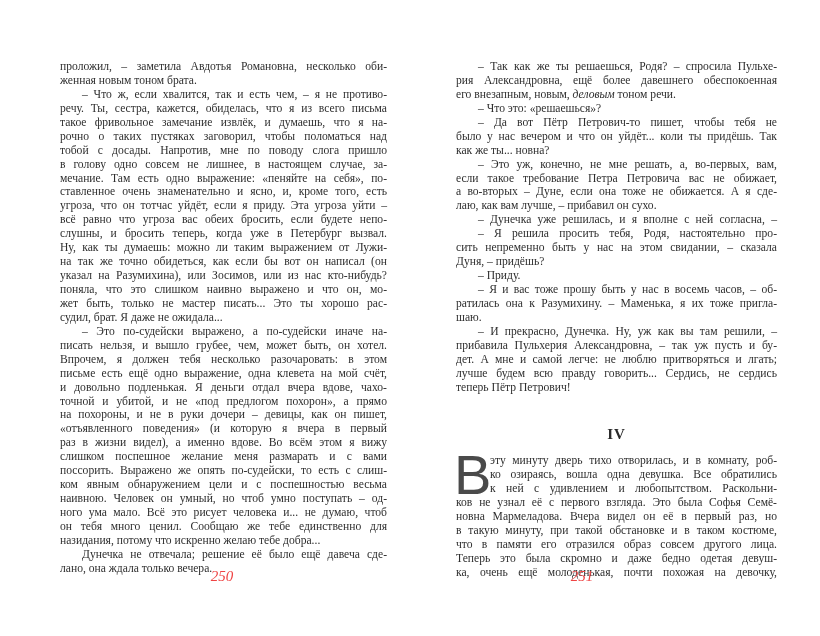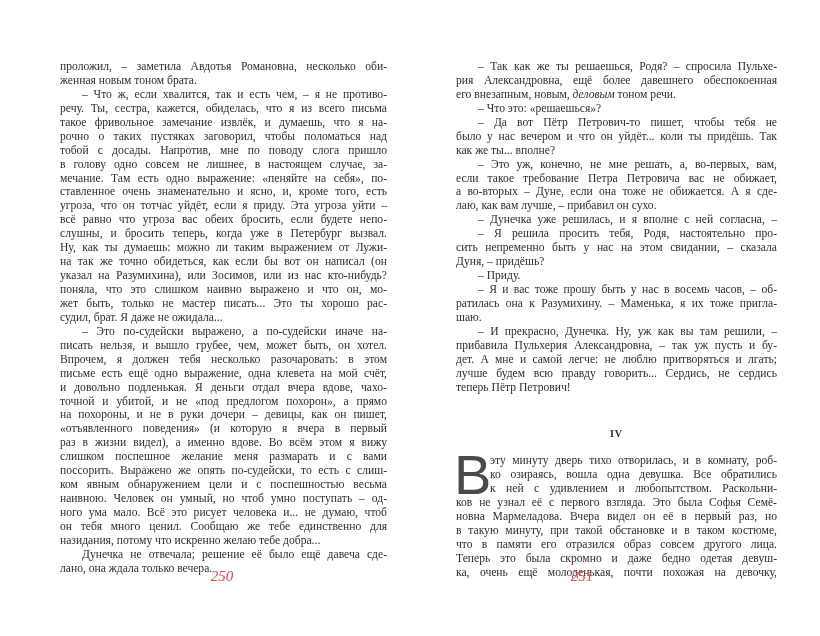--- a/index.html
+++ b/index.html
@@ -5,21 +5,21 @@
   html, body { margin: 0; padding: 0; background: #ffffff; }
   body { width: 820px; height: 636px; position: relative; overflow: hidden; }
   .page { position: absolute; top: 60px; color: #2e2e2e;
     font-family: "Liberation Serif", "DejaVu Serif", serif; font-size: 11.6px; line-height: 13.95px; }
   .page.left { left: 60px; width: 327px; }
   .page.right { left: 456px; width: 321px; }
   .ln { display: block; white-space: nowrap; text-align: justify; text-align-last: justify; height: 13.95px; overflow: visible; }
   .ln.last { text-align-last: left; }
   .ln.indent { padding-left: 22px; }
   .blank { height: 13.95px; }
-  .chapter { text-align: center; font-weight: bold; font-size: 10px; height: 28px; line-height: 28px; margin-top: 12px; margin-bottom: 6px; letter-spacing: 1px; color: #2a2a2a; }
+  .chapter { text-align: center; font-weight: bold; font-size: 15px; height: 28px; line-height: 28px; margin-top: 12px; margin-bottom: 6px; letter-spacing: 1px; color: #2a2a2a; }
   .dropcap-wrap { position: relative; }
   .dropcap { position: absolute; left: -2px; top: -4px; font-family: "Liberation Sans", "DejaVu Sans", sans-serif; font-size: 56px; line-height: 50px; color: #4a4a4a; }
   .ln.dc { padding-left: 34px; }
   .pagenum { position: absolute; top: 568px; font-family: "Liberation Serif", serif; font-style: italic; font-size: 15px; color: #ef4444; width: 60px; text-align: center; }
   .pagenum.left { left: 192px; }
   .pagenum.right { left: 552px; font-style: italic; }
   i { font-style: italic; }
 </style>
 </head>
 <body>
@@ -66,21 +66,21 @@
 <div class="pagenum left">250</div>
 
 <div class="page right">
   <div id="right-before">
       <span class="ln indent">– Так как же ты решаешься, Родя? – спросила Пульхе-</span>
       <span class="ln">рия Александровна, ещё более давешнего обеспокоенная</span>
       <span class="ln last">его внезапным, новым, <i>деловым</i> тоном речи.</span>
       <span class="ln indent last">– Что это: «решаешься»?</span>
       <span class="ln indent">– Да вот Пётр Петрович-то пишет, чтобы тебя не</span>
       <span class="ln">было у нас вечером и что он уйдёт... коли ты придёшь. Так</span>
-      <span class="ln last">как же ты... вполне?</span>
+      <span class="ln last">как же ты... новна?</span>
       <span class="ln indent">– Это уж, конечно, не мне решать, а, во-первых, вам,</span>
       <span class="ln">если такое требование Петра Петровича вас не обижает,</span>
       <span class="ln">а во-вторых – Дуне, если она тоже не обижается. А я сде-</span>
       <span class="ln last">лаю, как вам лучше, – прибавил он сухо.</span>
       <span class="ln indent">– Дунечка уже решилась, и я вполне с ней согласна, –</span>
       <span class="ln indent">– Я решила просить тебя, Родя, настоятельно про-</span>
       <span class="ln">сить непременно быть у нас на этом свидании, – сказала</span>
       <span class="ln last">Дуня, – придёшь?</span>
       <span class="ln indent last">– Приду.</span>
       <span class="ln indent">– Я и вас тоже прошу быть у нас в восемь часов, – об-</span>

